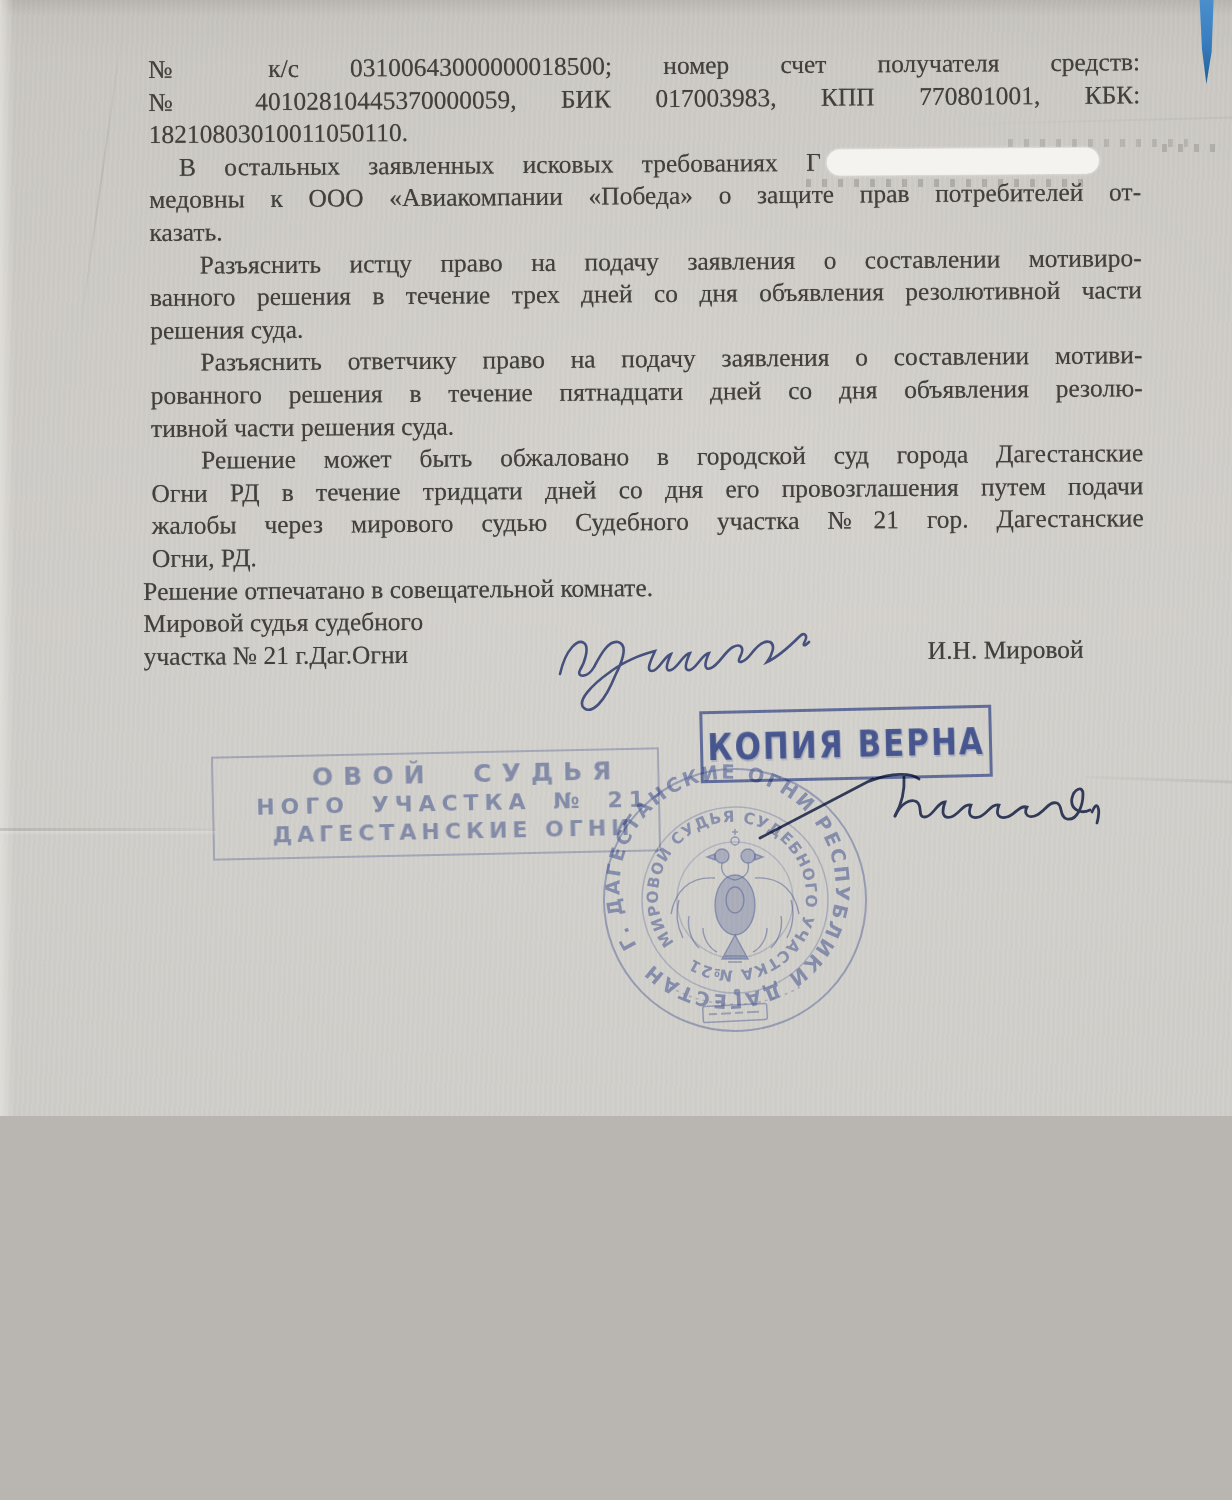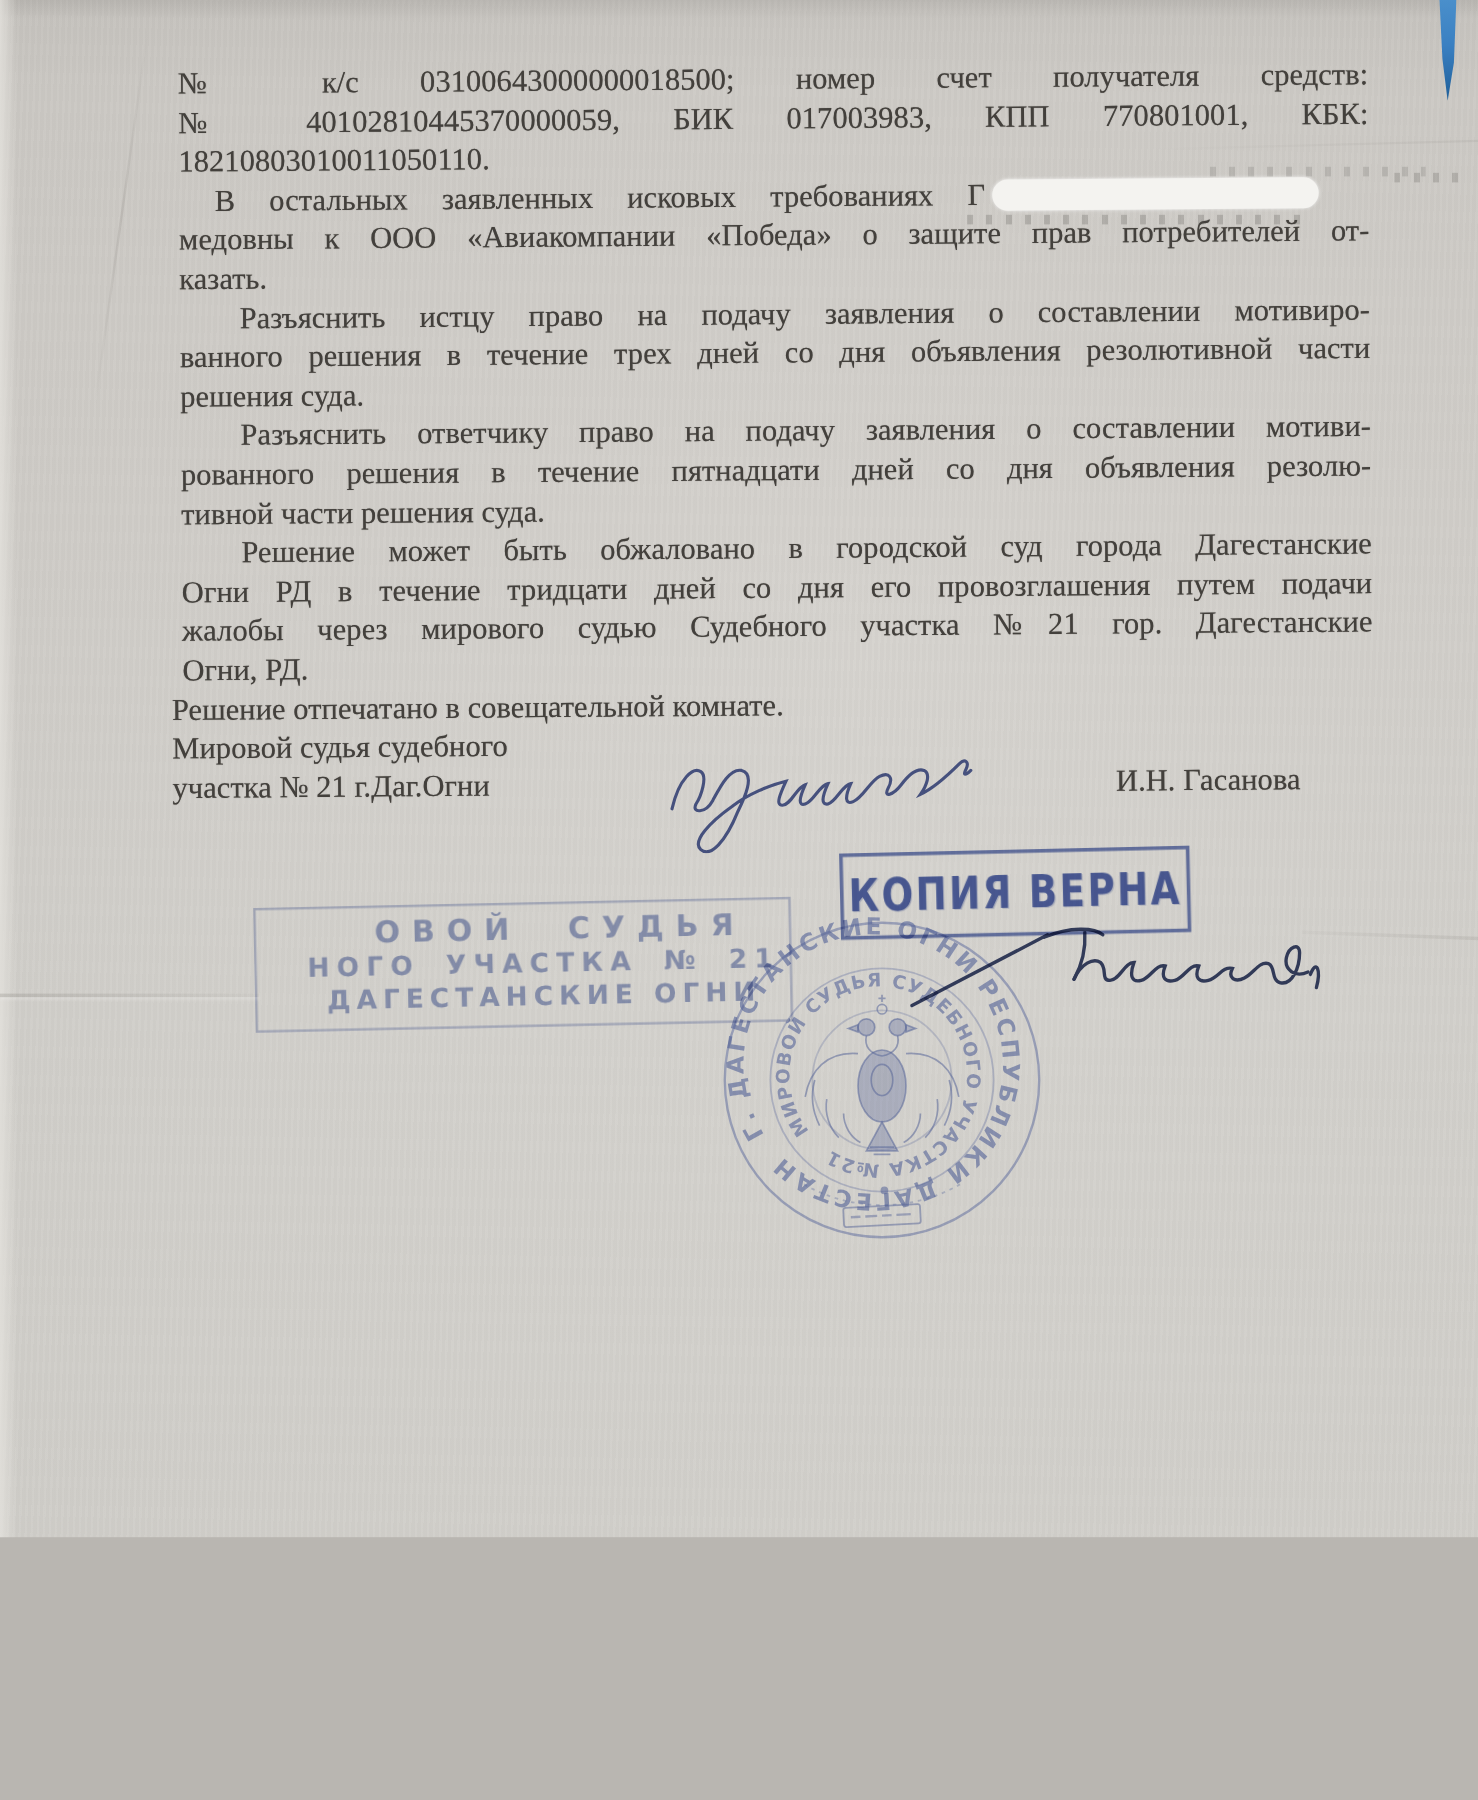--- a/index.html
+++ b/index.html
@@ -1,18 +1,18 @@
 <!DOCTYPE html>
 <html><head>
 <meta charset="utf-8">
 <style>
   html,body{margin:0;padding:0;}
   body{width:1232px;height:1500px;overflow:hidden;background:#b9b6b1;}
   .page{
-    position:relative;width:1232px;height:1281px;overflow:hidden;
+    position:relative;width:1232px;height:1116px;overflow:hidden;
     background:
       linear-gradient(90deg, rgba(228,226,221,.8) 0px, rgba(228,226,221,0) 14px),
       linear-gradient(180deg, rgba(96,93,89,.12) 0px, rgba(96,93,89,0) 16px),
       radial-gradient(120% 90% at 58% 42%, rgba(255,255,255,.10), rgba(0,0,0,.045)),
       repeating-linear-gradient(92deg, rgba(255,255,255,.018) 0 2px, rgba(0,0,0,.015) 2px 5px),
       linear-gradient(180deg,#c8c5c0 0%,#cecbc6 6%,#d0cdc8 34%,#d3d1cc 66%,#d6d4cf 100%);
     font-family:"Liberation Serif", serif;
   }
   
   .doc{
@@ -110,21 +110,21 @@
     <div class="ln j">рованного решения в течение пятнадцати дней со дня объявления резолю-</div>
     <div class="ln">тивной части решения суда.</div>
     <div class="ln j in2">Решение может быть обжаловано в городской суд города Дагестанские</div>
     <div class="ln j">Огни РД в течение тридцати дней со дня его провозглашения путем подачи</div>
     <div class="ln j">жалобы через мирового судью Судебного участка №21 гор. Дагестанские</div>
     <div class="ln">Огни, РД.</div>
     <div class="ln out">Решение отпечатано в совещательной комнате.</div>
     <div class="ln out">Мировой судья судебного</div>
     <div class="ln out rel">
       <span>участка № 21 г.Даг.Огни</span>
-      <span class="judge-typed">И.Н. Гасанова</span>
+      <span class="judge-typed">И.Н. Мировой</span>
     </div>
   </div>
 
   <div class="smudge s1"></div>
   <div class="smudge s2"></div>
   <div class="smudge s3"></div>
 
   <svg class="sig sig-podpis ink" width="320" height="115" viewBox="0 0 320 115" role="img" aria-label="подпись">
     <g fill="none" stroke="#3c4c8e" stroke-width="2.6" stroke-linecap="round" opacity="0.88">
       <path d="M15,78 C21,52 33,43 39,47 C45,51 39,68 35,74 C31,82 43,82 49,71

